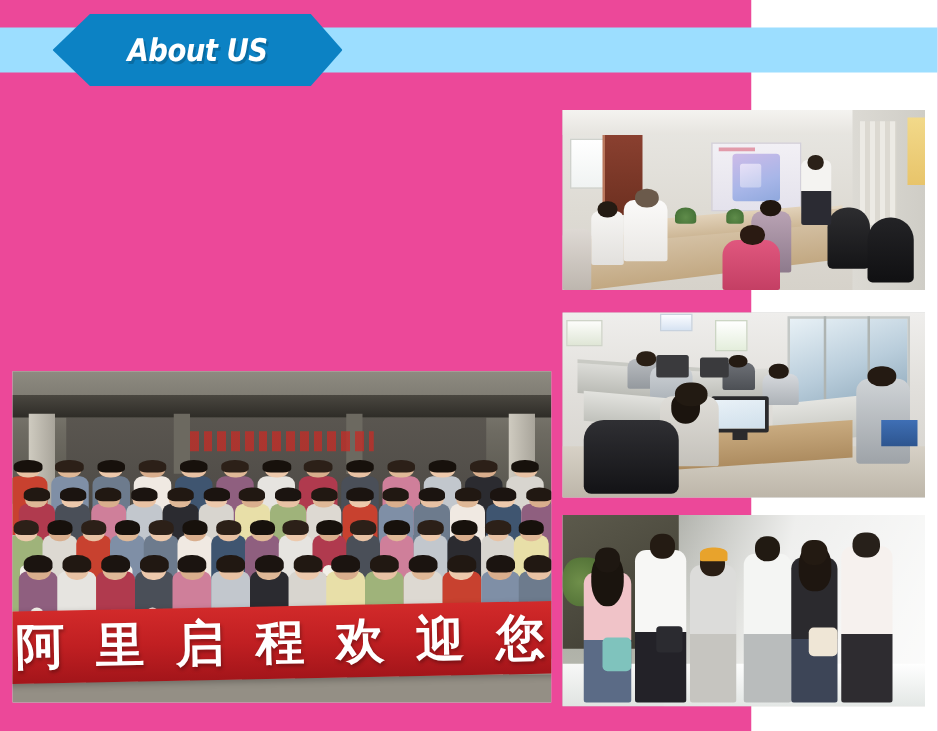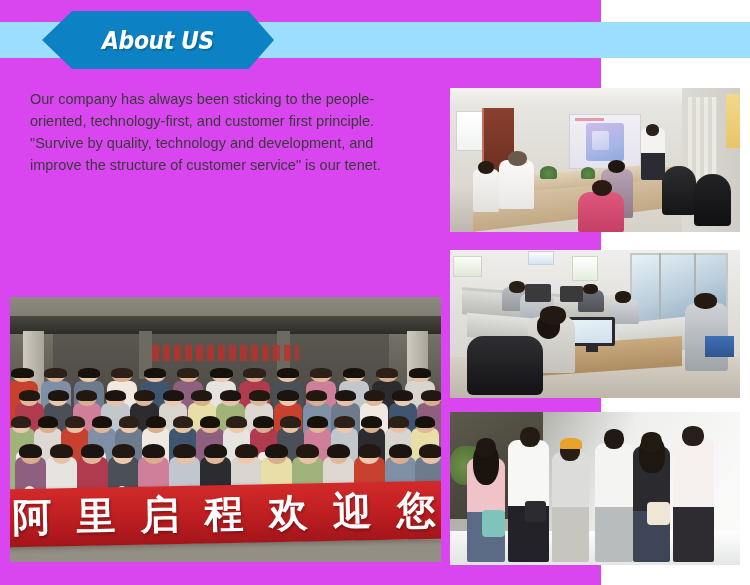--- a/index.html
+++ b/index.html
@@ -3,21 +3,21 @@
 <meta charset="utf-8">
 <style>
   * { box-sizing: border-box; }
   html, body {
     margin: 0; padding: 0;
     width: 750px; height: 585px;
     background: #ffffff;
     font-family: "Liberation Sans", sans-serif;
     overflow: hidden;
   }
-  #page { position: relative; width: 601px; height: 585px; background:#d946ef; }
+  #page { position: relative; width: 601px; height: 585px; background:#ec4899; }
 
   
   .banner-stripe {
     position: absolute; left: 0; top: 22px; width: 750px; height: 36px;
     background: #9cdeff;
   }
   .banner-hex-inner {
     position: absolute; left: 42px; top: 11px; width: 232px; height: 58px;
     background: #0c82c4;
     clip-path: polygon(0% 50%, 13% 0%, 89% 0%, 100% 50%, 89% 100%, 13% 100%);
@@ -233,21 +233,20 @@
 </head>
 <body>
 
 <div id="page">
 
   <div class="banner-stripe"></div>
   <div class="banner-hex-inner"></div>
   <div class="banner-title">About US</div>
 
   <div class="text-col">
-    <p class="para">Our company has always been sticking to the people-oriented, technology-first, and customer first principle. "Survive by quality, technology and development, and improve the structure of customer service" is our tenet.</p>
   </div>
 
   <div class="photo ph-top">
     <div class="layer mr-wall"></div>
     <div class="layer mr-ceil"></div>
     <div class="layer mr-rwall"></div>
     <div class="layer mr-curtain"></div>
     <div class="layer mr-poster"></div>
     <div class="layer mr-window"></div>
     <div class="layer mr-door"></div>

